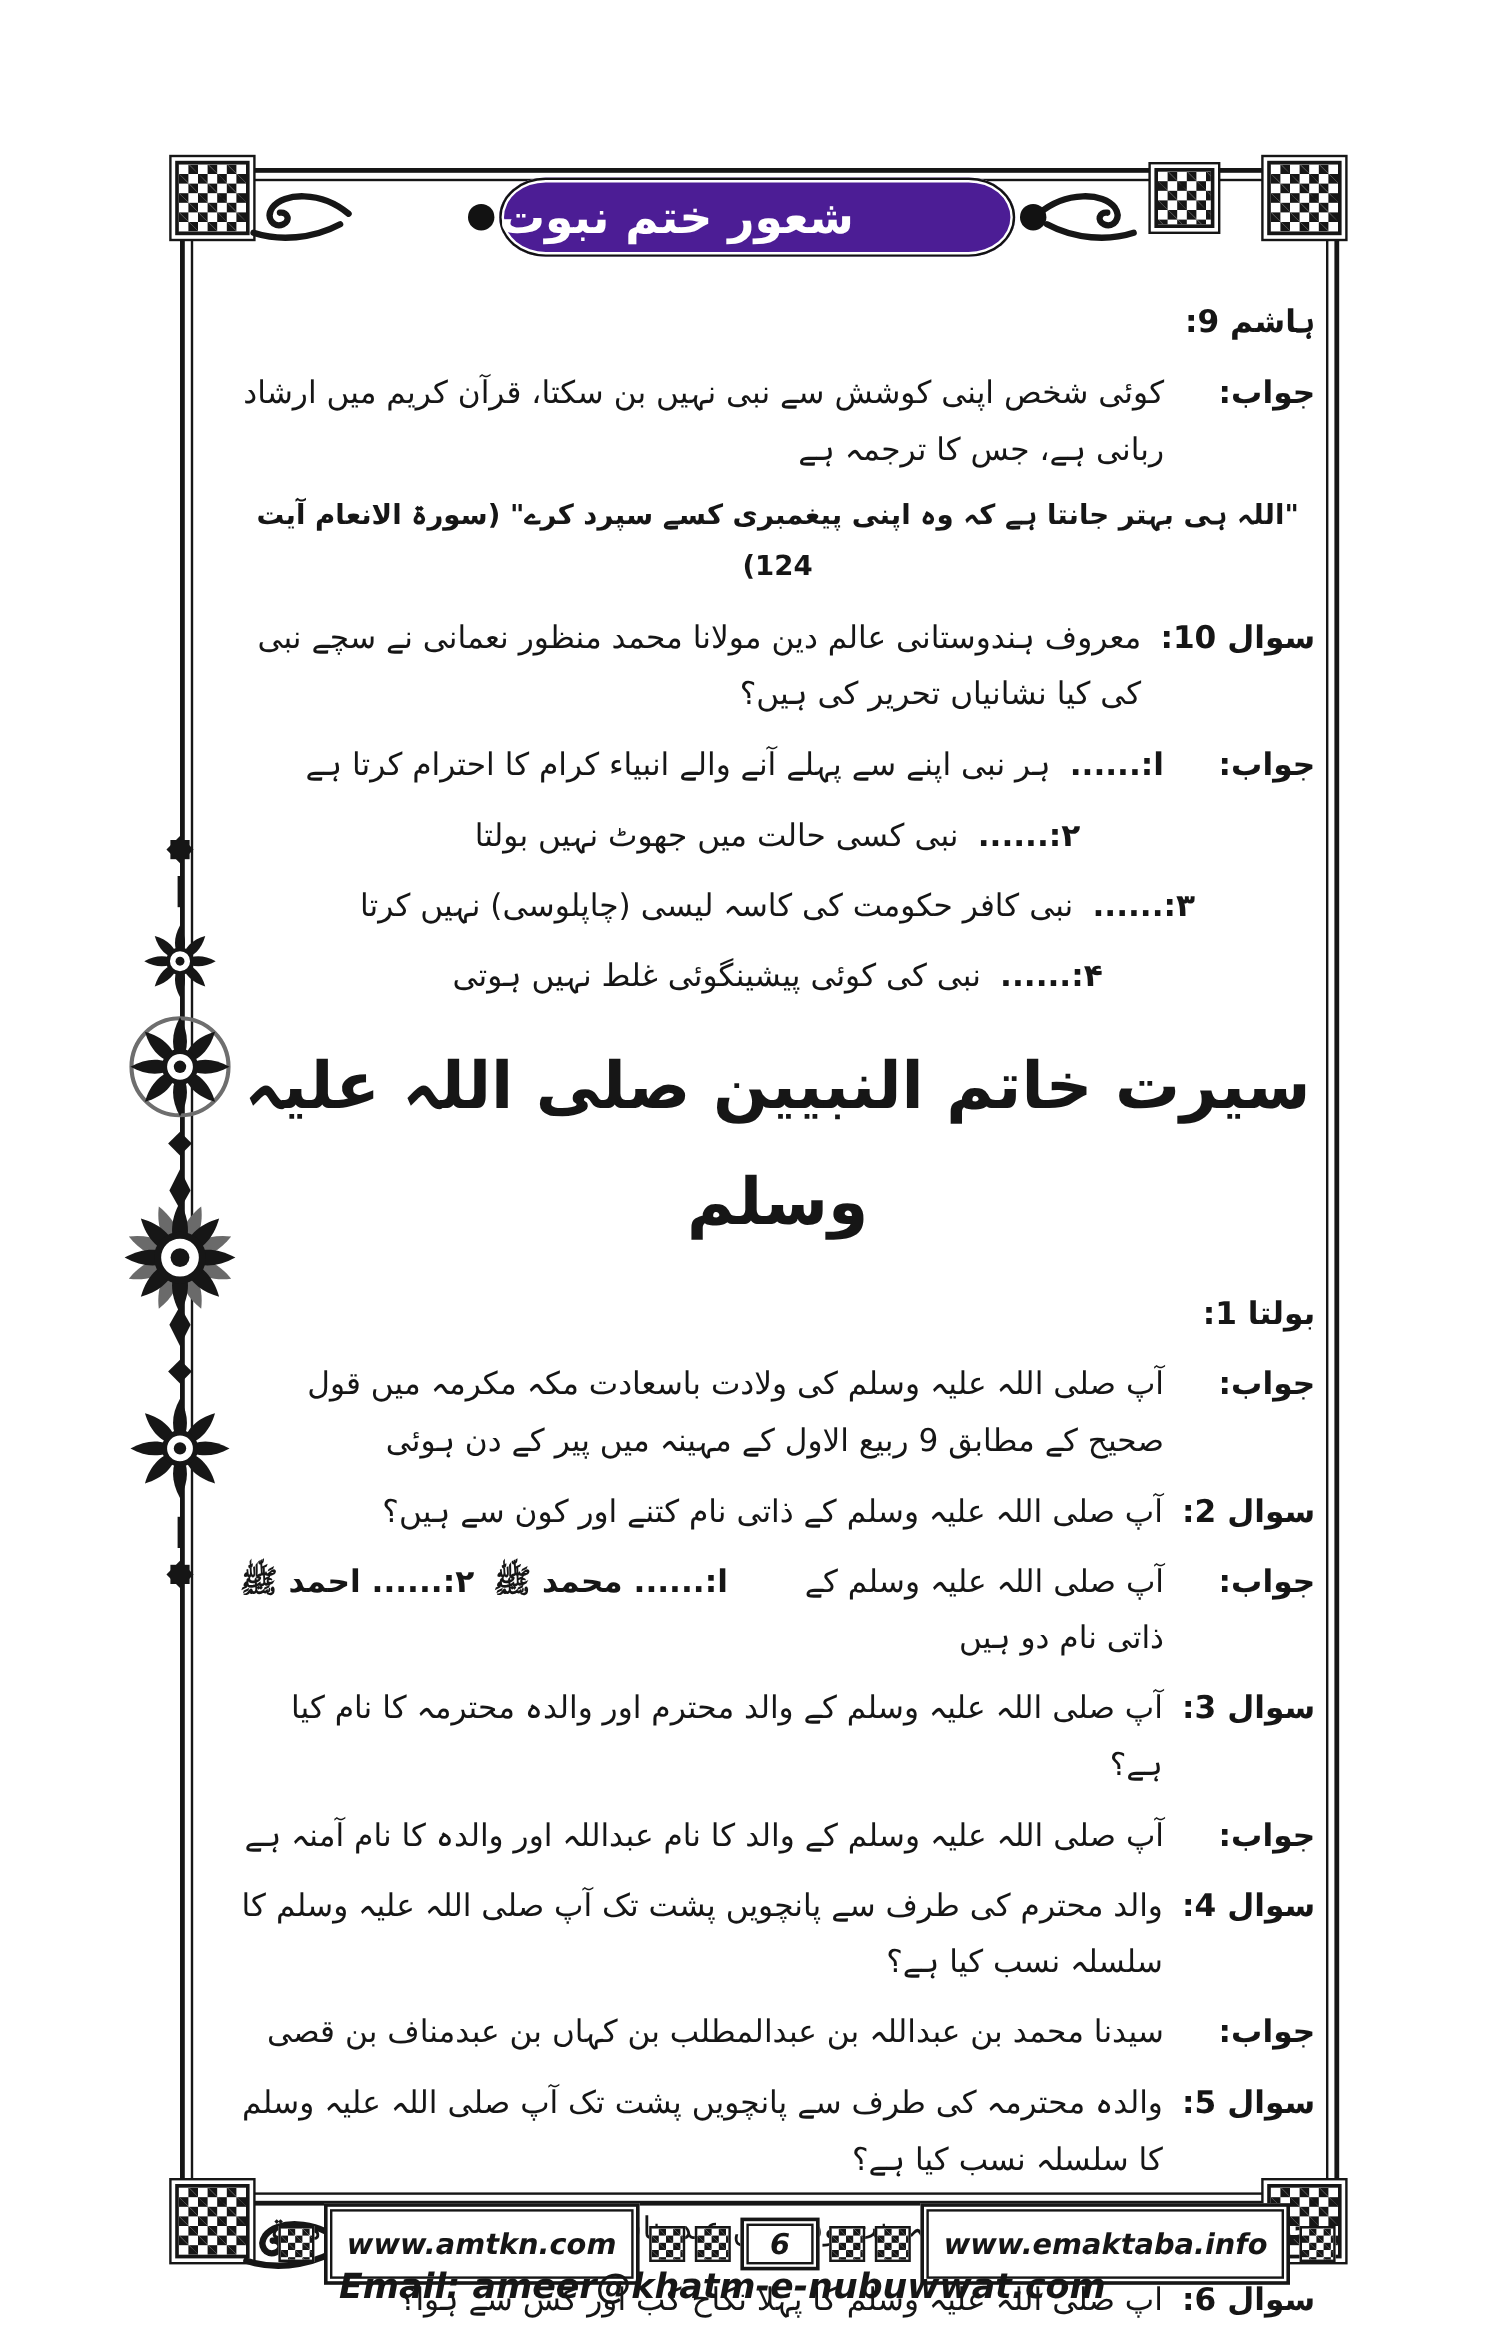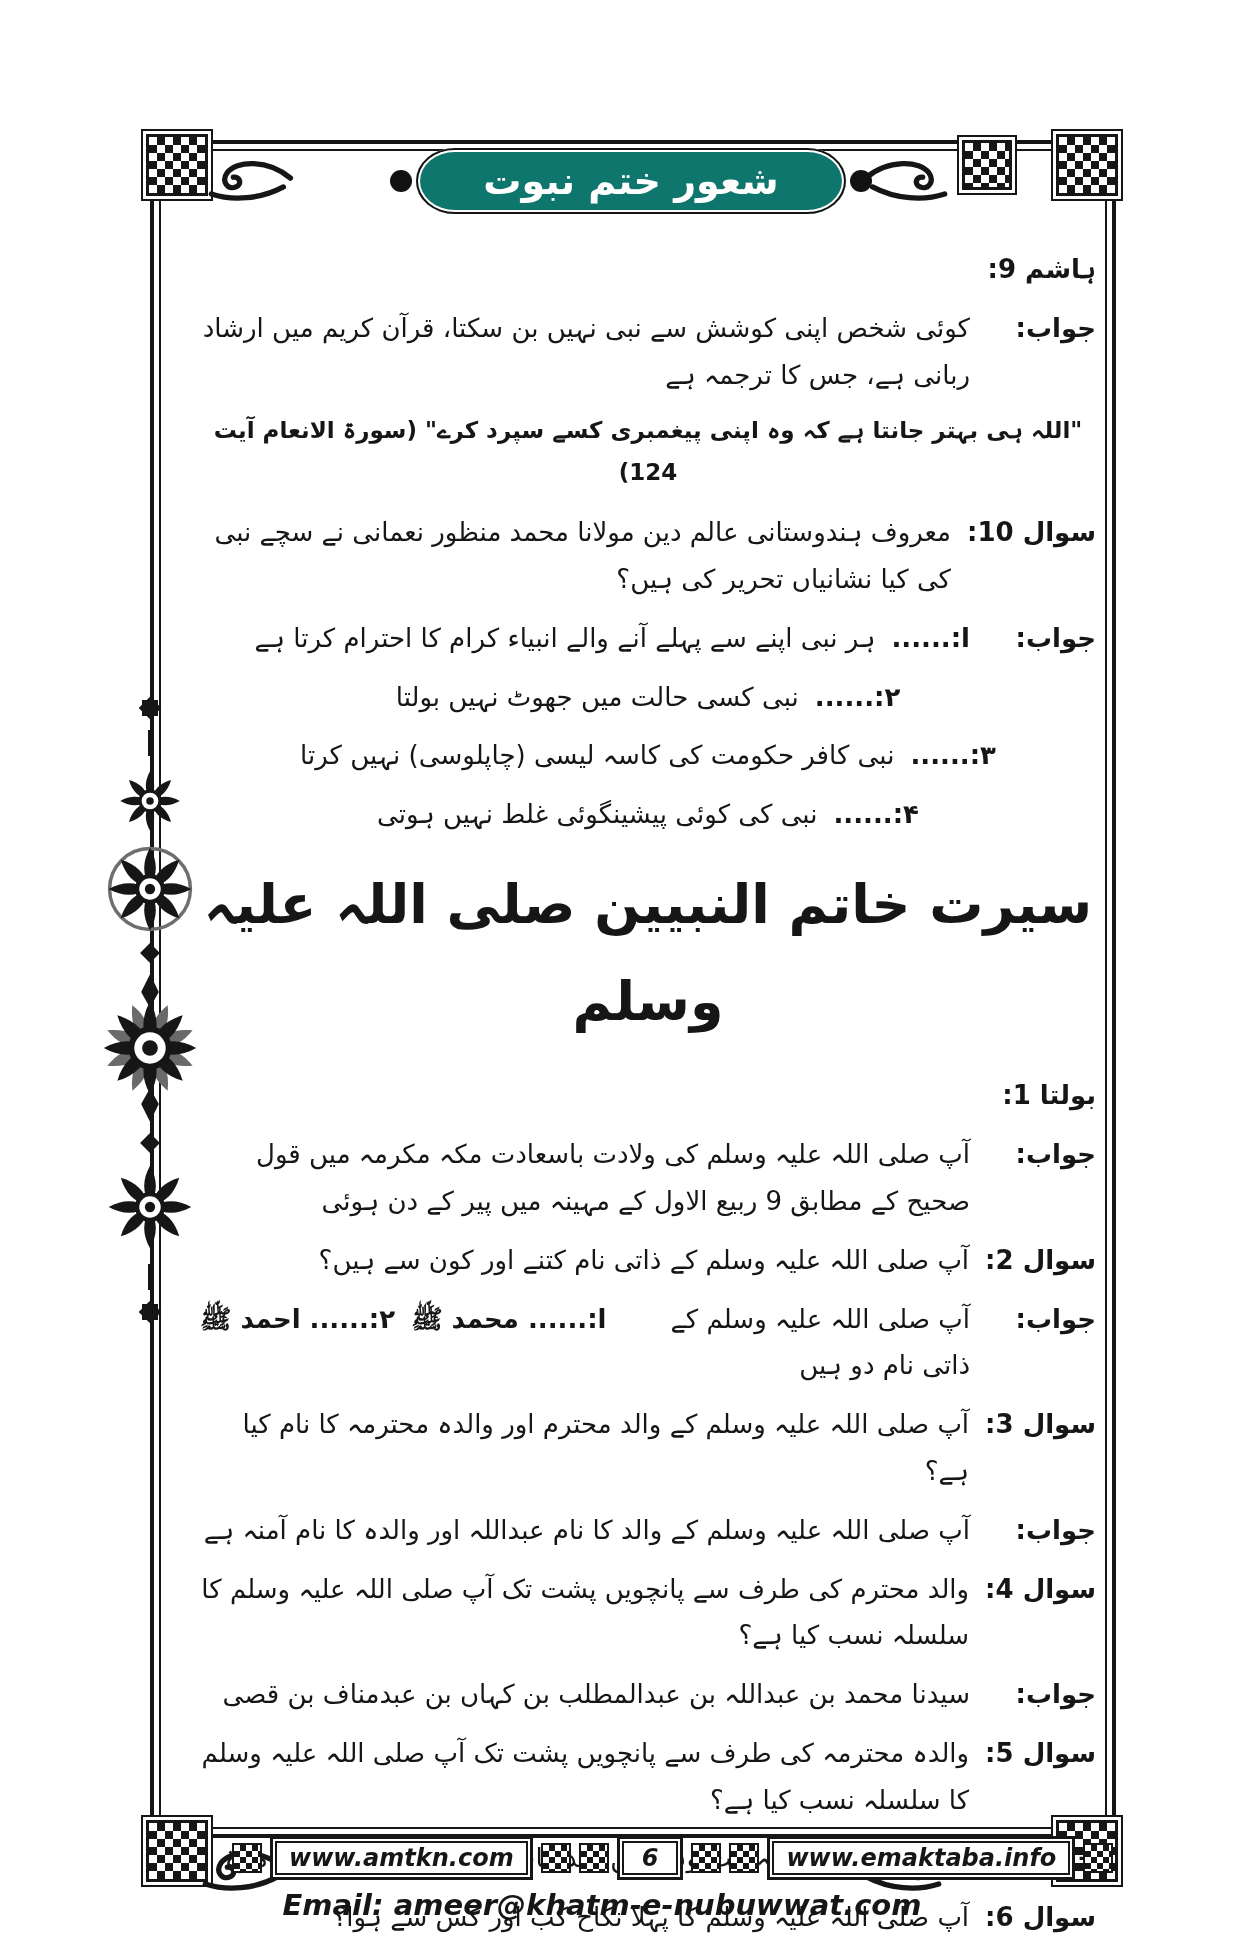--- a/index.html
+++ b/index.html
@@ -16,22 +16,22 @@
       linear-gradient(45deg,#161616 25%,transparent 25%,transparent 75%,#161616 75%),
       linear-gradient(45deg,#161616 25%,transparent 25%,transparent 75%,#161616 75%);
     background-size:16px 16px;background-position:0 0,8px 8px;
     box-shadow:0 0 0 3px #fff,0 0 0 5px #161616;
   }
   .c-tl{left:146px;top:134px}.c-tr{left:1056px;top:134px}
   .c-tm{left:962px;top:140px;width:44px;height:44px}
   .c-bl{left:146px;top:1820px}.c-br{left:1056px;top:1820px}
   
   .banner{
-    position:absolute;left:416px;top:148px;width:430px;height:66px;background:#0f766e;
-    border-radius:40px/34px;display:flex;align-items:center;justify-content:center;
+    position:absolute;left:416px;top:148px;width:430px;height:66px;background:#4c1d95;
+    border-radius:40px/34px;display:flex;align-items:center;
     box-shadow:inset 0 0 0 2px #121212, inset 0 0 0 4px #ffffff;
   }
   .banner::before,.banner::after{
     content:"";position:absolute;top:22px;width:22px;height:22px;background:#121212;border-radius:50%;
   }
   .banner::before{left:-26px}.banner::after{right:-26px}
   .banner-text{color:#ffffff;font-size:38px;font-weight:bold;direction:rtl;white-space:nowrap;}
   .scroll{position:absolute;width:88px;height:50px;}
   .scroll.flip{transform:scaleX(-1);}
   .s-tl{left:206px;top:154px}.s-tr{left:862px;top:154px}
@@ -69,21 +69,21 @@
   .footer-row{position:absolute;left:232px;top:1836px;display:flex;align-items:center;gap:8px;}
   .mini-checker{
     width:26px;height:26px;border:2px solid #161616;background-color:#fff;
     background-image:
       linear-gradient(45deg,#161616 25%,transparent 25%,transparent 75%,#161616 75%),
       linear-gradient(45deg,#161616 25%,transparent 25%,transparent 75%,#161616 75%);
     background-size:12px 12px;background-position:0 0,6px 6px;
   }
   .site-box{border:3px solid #161616;padding:2px;background:#fff;display:inline-block;}
   .site-inner{
-    display:block;border:2px solid #161616;padding:1px 12px;
+    display:block;border:2px solid #161616;padding:13px 12px;
     font-weight:bold;font-style:italic;font-size:24px;white-space:nowrap;
   }
   .page-box .site-inner{padding:1px 18px;}
   .email{
     position:absolute;left:232px;top:1888px;width:740px;text-align:center;
     font-weight:bold;font-style:italic;font-size:29px;direction:ltr;
   }
 </style>
 </head>
 <body>

